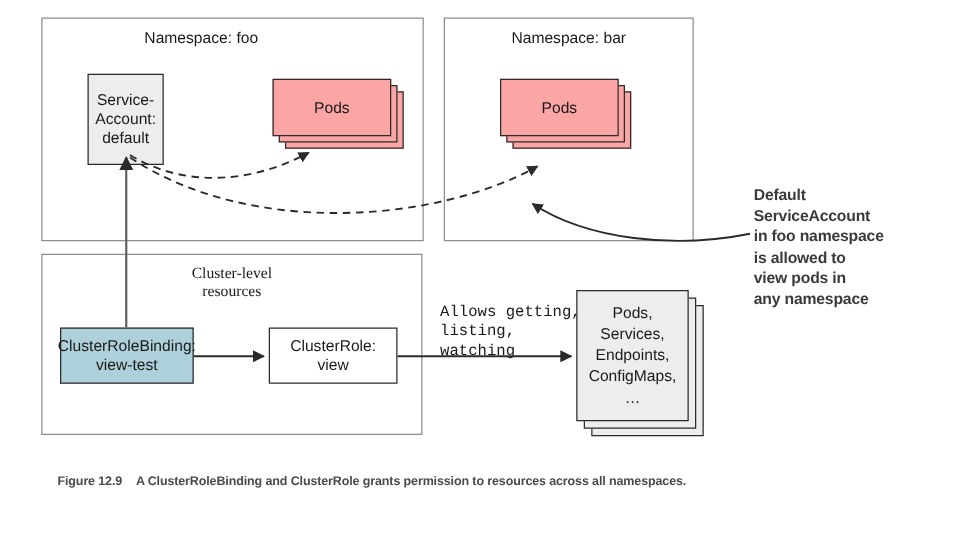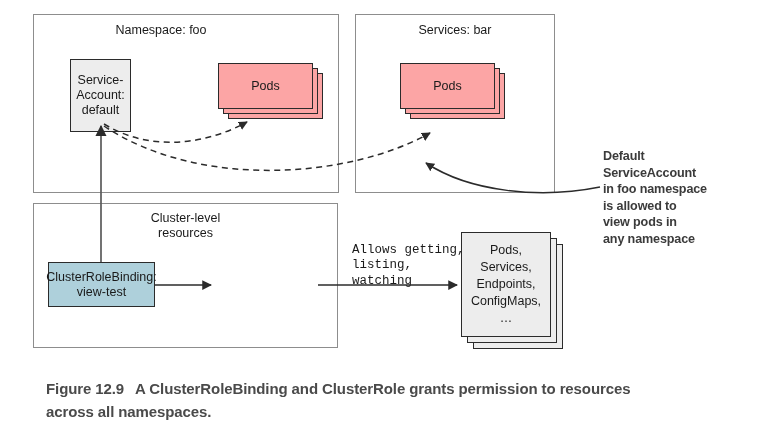--- a/index.html
+++ b/index.html
@@ -121,21 +121,21 @@
     font-weight: bold;
     line-height: 1.32;
     white-space: pre-line;
     color: #3b3b3b;
     letter-spacing: -0.15px;
   }
 
   
   .caption {
     position: absolute;
-    font-size: 15px;
+    font-size: 10px;
     font-weight: bold;
     color: #4a4a4a;
     line-height: 1.5;
     letter-spacing: -0.1px;
     padding-left: 13px;
   }
   .caption .cap-num { margin-right: 11px; }
 </style>
 </head>
 <body>
@@ -149,35 +149,37 @@
 Account:
 default</div>
 
   <div class="stack" style="left:218px; top:63px; width:105px; height:56px;">
     <div class="card" style="left:10px; top:10px; width:95px; height:46px;"></div>
     <div class="card" style="left:5px; top:5px; width:95px; height:46px;"></div>
     <div class="card front" style="left:0px; top:0px; width:95px; height:46px;">Pods</div>
   </div>
 
   <div class="ns-box" style="left:355px; top:14px; width:200px; height:179px;"></div>
-  <div class="ns-title" style="left:355px; top:23px; width:200px;">Services: bar</div>
+  <div class="ns-title" style="left:355px; top:23px; width:200px;">Namespace: bar</div>
 
   <div class="stack" style="left:400px; top:63px; width:105px; height:56px;">
     <div class="card" style="left:10px; top:10px; width:95px; height:46px;"></div>
     <div class="card" style="left:5px; top:5px; width:95px; height:46px;"></div>
     <div class="card front" style="left:0px; top:0px; width:95px; height:46px;">Pods</div>
   </div>
 
   <div class="ns-box" style="left:33px; top:203px; width:305px; height:145px;"></div>
-  <div class="ns-title" style="left:33px; top:211px; width:305px;">Cluster-level
+  <div class="ns-title" style="left:33px; top:211px; width:305px;font-family:Liberation Serif, serif;">Cluster-level
 resources</div>
 
   <div class="node blue" style="left:48px; top:262px; width:107px; height:45px;">ClusterRoleBinding:
 view-test</div>
 
+  <div class="node" style="left:215px; top:262px; width:103px; height:45px;">ClusterRole:
+view</div>
 
   <div class="edge-label" style="left:352px; top:243px; width:120px;font-family:Liberation Mono, monospace;">Allows getting,
 listing, watching</div>
 
   <div class="docstack" style="left:461px; top:232px; width:102px; height:117px;">
     <div class="sheet" style="left:12px; top:12px; width:90px; height:105px;"></div>
     <div class="sheet" style="left:6px; top:6px; width:90px; height:105px;"></div>
     <div class="sheet front" style="left:0px; top:0px; width:90px; height:105px;">Pods,
 Services,
 Endpoints,

